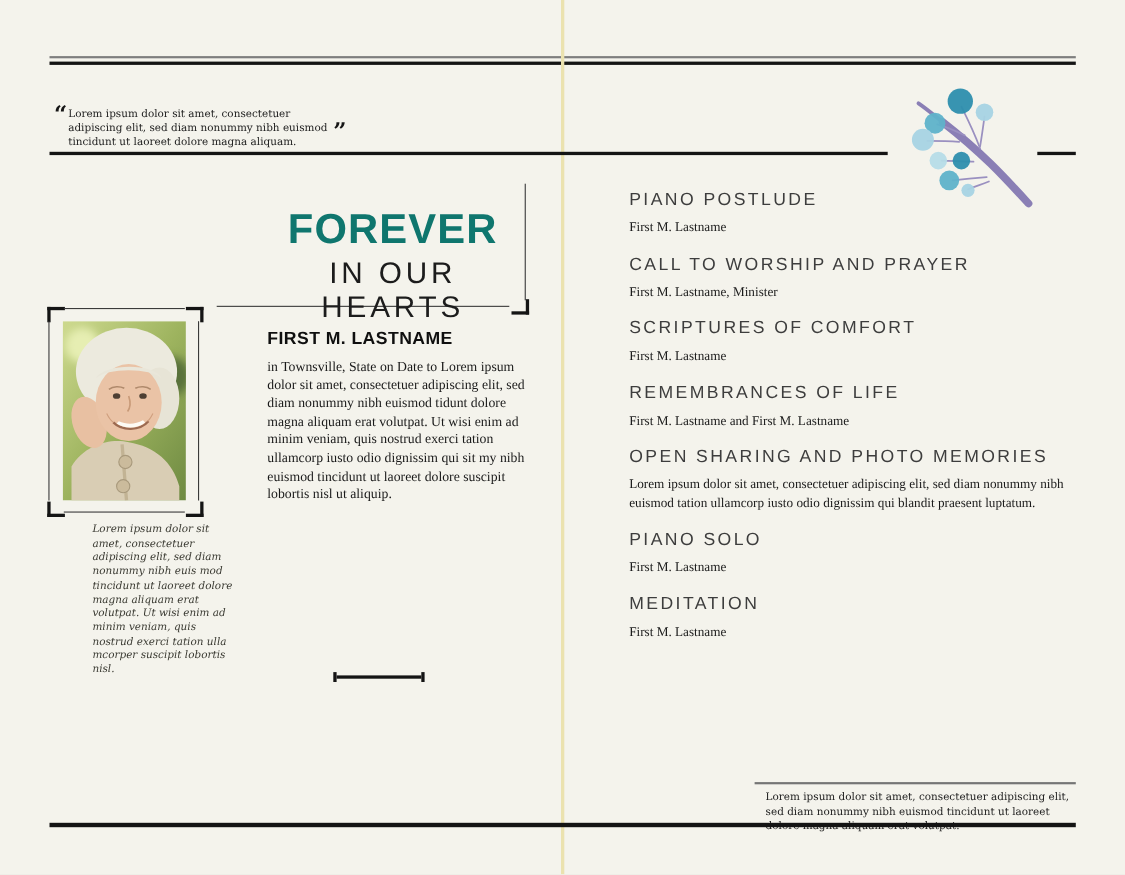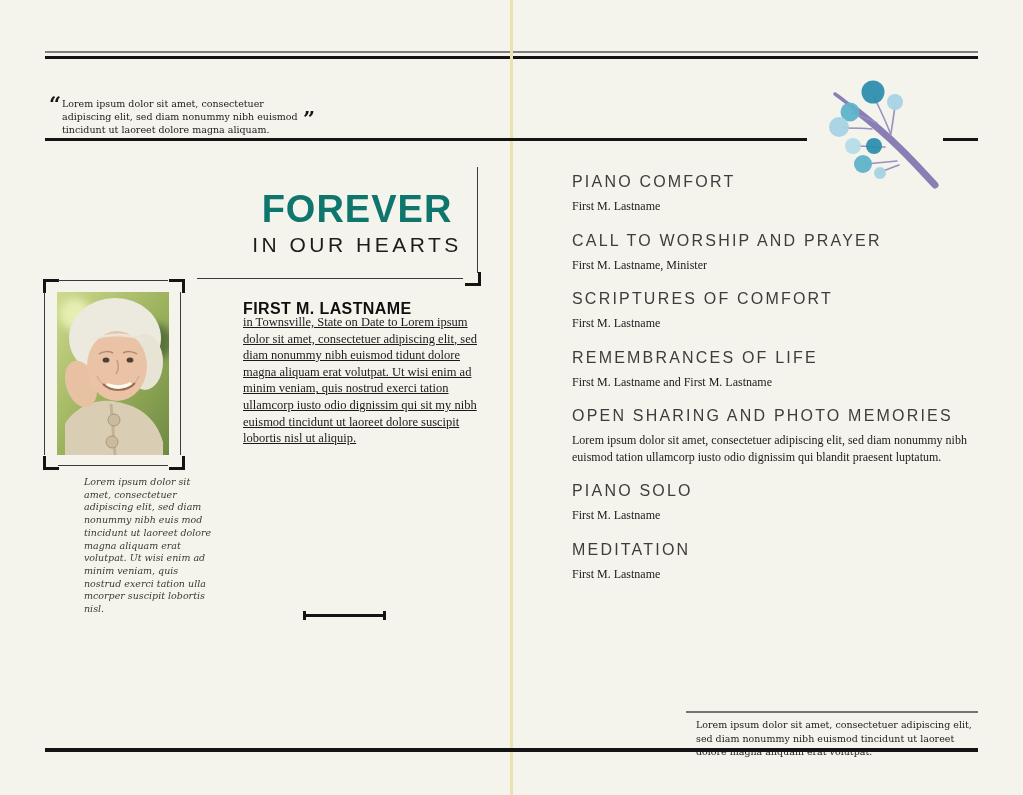--- a/index.html
+++ b/index.html
@@ -17,34 +17,34 @@
 
   
   .quote-mark{position:absolute; font-family:"DejaVu Serif", serif; font-weight:700; font-size:21px; color:#161616; line-height:1;}
   .quote-text{position:absolute; left:62px; top:97px; width:248px; font-family:"DejaVu Serif", serif;
     font-size:9.5px; line-height:13px; color:#1c1c1c;}
 
   
   .memorial-title{position:absolute; left:237px; top:188px; width:240px; text-align:center;
     font-family:"Liberation Sans", sans-serif; font-weight:700; font-size:38px; letter-spacing:1px; color:#0f766e;}
   .memorial-subtitle{position:absolute; left:237px; top:233px; width:240px; text-align:center;
-    font-family:"Liberation Sans", sans-serif; font-weight:400; font-size:21px; letter-spacing:3.5px; color:#1c1c1c;}
+    font-family:"Liberation Sans", sans-serif; font-weight:400; font-size:27px; letter-spacing:3.5px; color:#1c1c1c;}
   .corner-br{position:absolute; width:13px; height:11px; border:0 solid var(--rule_dark);}
   .corner-br.tl{border-top-width:3px; border-left-width:3px;}
   .corner-br.tr{border-top-width:3px; border-right-width:3px;}
   .corner-br.bl{border-bottom-width:3px; border-left-width:3px;}
   .corner-br.br{border-bottom-width:3px; border-right-width:3px;}
 
   .photo-caption{position:absolute; left:84px; top:476px; width:134px; font-family:"DejaVu Serif", serif;
     font-style:italic; font-size:9.5px; line-height:12.7px; color:#3a3a32;}
 
   .name-heading{position:absolute; left:243px; top:300px; font-family:"Liberation Sans", sans-serif;
     font-weight:700; font-size:16px; letter-spacing:.4px; color:#0f0f0f;}
   .bio{position:absolute; left:243px; width:245px; font-size:12.5px; line-height:16.6px; color:var(--body_ink);}
-  .bio.p1{top:314px;text-decoration:underline;}
+  .bio.p1{top:325px;}
   .bio.p2{top:462px;}
   .gratitude{position:absolute; left:243px; top:565px; width:232px; font-size:12.5px; line-height:16.6px; color:var(--body_ink);}
 
   .section-divider{position:absolute; left:303px; top:611px; width:77px; height:9px;
     border-left:3px solid var(--rule_dark); border-right:3px solid var(--rule_dark);}
   .section-divider::before{content:""; position:absolute; left:0; right:0; top:3px; height:3px; background:var(--rule_dark);}
 
   
   .program{position:absolute; left:572px; top:173px; width:428px;}
   .prog-title{font-family:"Liberation Sans", sans-serif; font-weight:400; font-size:16px;
@@ -153,21 +153,21 @@
 
   <div class="photo-caption">Lorem ipsum dolor sit amet, consectetuer adipiscing elit, sed diam nonummy nibh euis mod tincidunt ut laoreet dolore magna aliquam erat volutpat. Ut wisi enim ad minim veniam, quis nostrud exerci tation ulla mcorper suscipit lobortis nisl.</div>
 
   <div class="name-heading">FIRST M. LASTNAME</div>
   <div class="bio p1">in Townsville, State on Date to Lorem ipsum dolor sit amet, consectetuer adipiscing elit, sed diam nonummy nibh euismod tidunt dolore magna aliquam erat volutpat. Ut wisi enim ad minim veniam, quis nostrud exerci tation ullamcorp iusto odio dignissim qui sit my nibh euismod tincidunt ut laoreet dolore suscipit lobortis nisl ut aliquip.</div>
 
   <div class="section-divider"></div>
 
   <div class="program">
     <div>
-      <p class="prog-title">PIANO COMFORT</p>
+      <p class="prog-title">PIANO POSTLUDE</p>
       <p class="prog-detail">First M. Lastname</p>
     </div>
     <div>
       <p class="prog-title">CALL TO WORSHIP AND PRAYER</p>
       <p class="prog-detail">First M. Lastname, Minister</p>
     </div>
     <div>
       <p class="prog-title">SCRIPTURES OF COMFORT</p>
       <p class="prog-detail">First M. Lastname</p>
     </div>

